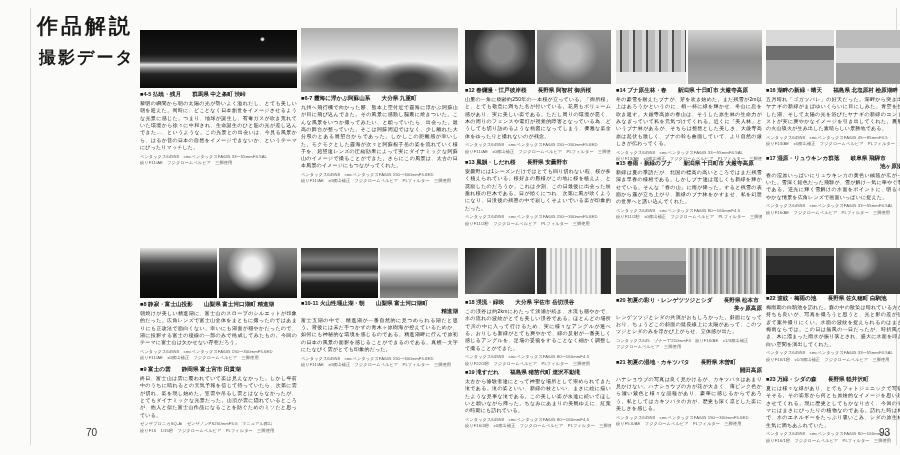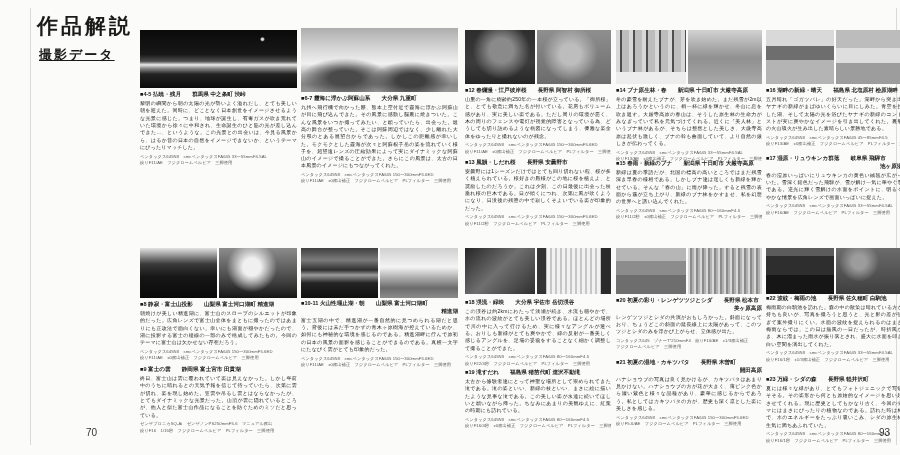--- a/index.html
+++ b/index.html
@@ -1,19 +1,19 @@
 <!DOCTYPE html>
 <html lang="ja"><head>
 <meta charset="utf-8">
 <style>
   html,body{margin:0;padding:0;background:#fbfbfa;}
   .sheet{position:relative;width:900px;height:455px;background:#fbfbfa;overflow:hidden;
          font-family:"Liberation Sans","DejaVu Sans",sans-serif;color:#1a1a1a;}
   .title{position:absolute;left:37px;top:12px;font-size:21px;font-weight:bold;letter-spacing:3px;}
-  .subtitle{position:absolute;left:39px;top:46px;font-size:13px;font-weight:600;letter-spacing:2px;text-decoration:underline;}
+  .subtitle{position:absolute;left:39px;top:46px;font-size:17px;font-weight:600;letter-spacing:2px;}
   .edge{position:absolute;top:8px;bottom:10px;width:1px;background:#d9d9d6;}
   .pageno{position:absolute;font-size:10px;color:#333;}
   .entry{position:absolute;}
   .eh{font-size:5.6px;font-weight:bold;line-height:7.6px;white-space:nowrap;overflow:hidden;}
   .eh2{font-size:5.6px;font-weight:bold;line-height:7.6px;text-align:right;}
   .ebody{font-size:5px;line-height:7.3px;text-align:justify;margin:1.5px 0 2.5px;letter-spacing:.2px;color:#222;}
   .emeta{font-size:4.2px;line-height:6.2px;color:#555;letter-spacing:.1px;white-space:nowrap;overflow:hidden;}
   .ph{position:absolute;background-color:#888;}
   .ph-45{background:radial-gradient(circle at 78% 16%, #ddd 0 1px, rgba(0,0,0,0) 2.5px),
     linear-gradient(180deg,#0a0a0a 0%,#181818 42%,#4d4d4d 54%,#e9e9e9 60%,#8a8a8a 66%,#232323 76%,#0c0c0c 100%);}

